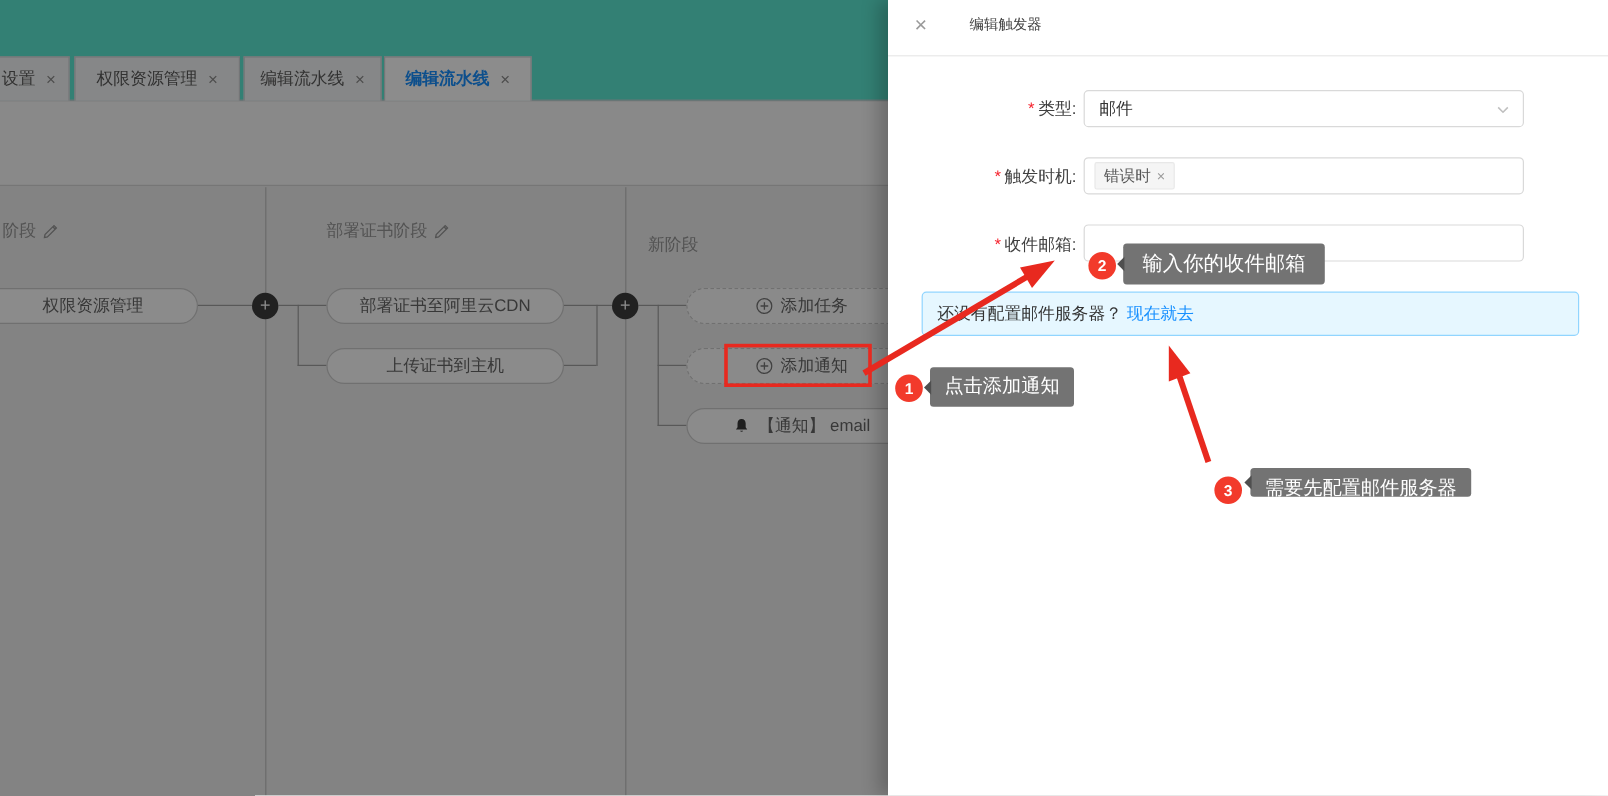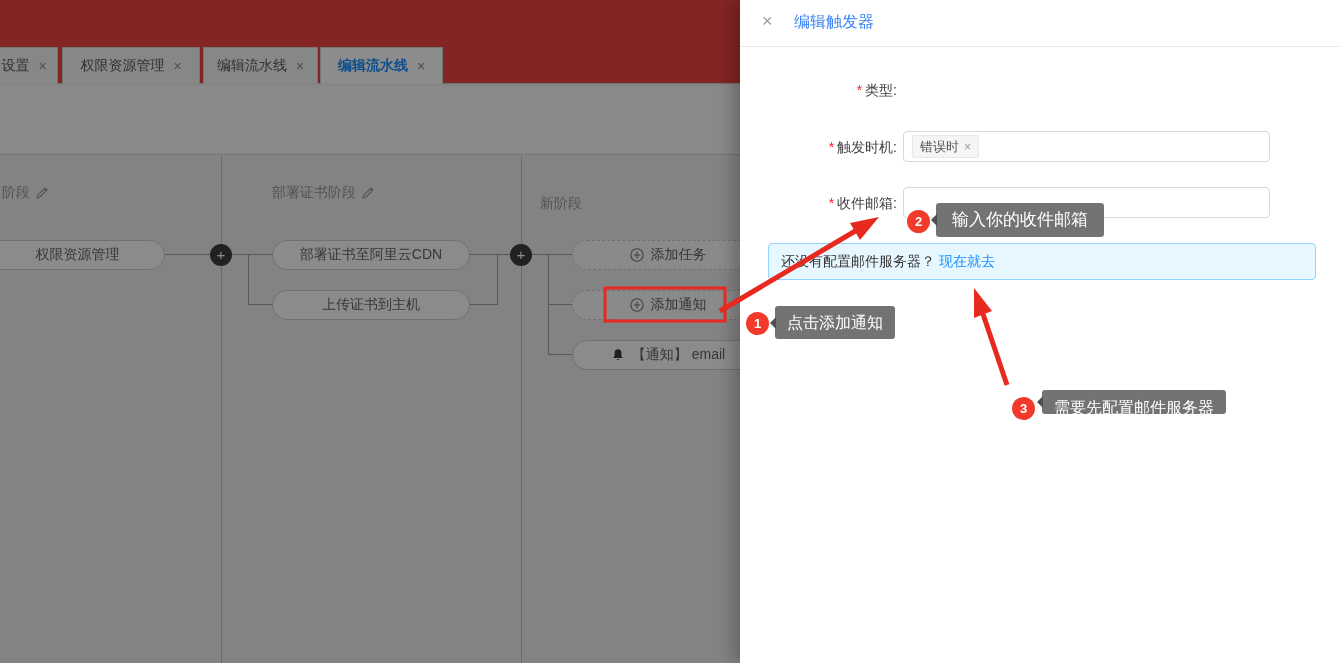--- a/index.html
+++ b/index.html
@@ -2,21 +2,21 @@
 <html><head>
 <meta charset="utf-8">
 <style>
   * { margin:0; padding:0; box-sizing:border-box; }
   html,body { width:1340px; height:663px; overflow:hidden;
     font-family:"Liberation Sans","DejaVu Sans",sans-serif; background:#fff; }
   #stage-root { position:relative; width:1340px; height:663px; }
 
   
   #app { position:absolute; left:0; top:0; width:740px; height:663px; overflow:hidden; background:#efefef; }
-  .tabstrip { position:absolute; left:0; top:0; width:740px; height:84px; background:#ef4444; border-bottom:1px solid #cfd3d7; }
+  .tabstrip { position:absolute; left:0; top:0; width:740px; height:84px; background:#5eead4; border-bottom:1px solid #cfd3d7; }
   .tab { position:absolute; top:47px; height:37px; display:flex; align-items:center; justify-content:center; gap:9px;
     background:#f5f6f7; border:1px solid #d2d5d9; border-bottom:none; font-size:14px; color:#595959; cursor:pointer; }
   .tab.active { background:#fff; }
   .tab.active .tab-label { color:#1890ff; font-weight:bold; }
   .tab-close { font-size:14px; color:#8c8c8c; line-height:1; }
   .toolbar { position:absolute; left:0; top:85px; width:740px; height:70px; background:#fafafa; border-bottom:1px solid #d8d8d8; }
   .canvas { position:absolute; left:0; top:156px; width:740px; height:507px; background:#efefef; }
   .col-divider { position:absolute; top:0; width:1px; height:507px; background:#c2c2c2; }
   .stage-title { position:absolute; top:28px; font-size:14px; color:#979797; display:flex; align-items:center; gap:6px; }
   .pill { position:absolute; height:30px; border-radius:15px; background:#fdfdfd; border:1px solid #cdcdcd;
@@ -28,21 +28,21 @@
   .icon-svg { display:block; }
 
   
   #mask { position:absolute; left:0; top:0; width:740px; height:663px; background:rgba(0,0,0,0.45); z-index:10; }
 
   
   #drawer { position:absolute; left:740px; top:0; width:600px; height:663px; background:#fff; z-index:20;
     box-shadow:-8px 0 14px rgba(0,0,0,0.22); }
   .drawer-header { position:relative; height:47px; border-bottom:1px solid #e8e8e8; }
   .drawer-close { position:absolute; left:22px; top:12px; font-size:18px; color:#9a9a9a; cursor:pointer; line-height:1; }
-  .drawer-title { position:absolute; left:54px; top:12px; font-size:16px; color:#3b82f6; }
+  .drawer-title { position:absolute; left:68px; top:12px; font-size:12px; color:#404040; }
   .form-label { position:absolute; left:0; width:157px; text-align:right; font-size:14px; color:#404040; }
   .req { color:#f5222d; margin-right:3px; }
   .fld-box { position:absolute; left:163px; width:367px; height:31px; border:1px solid #d9d9d9; border-radius:4px; background:#fff; }
   .select-value { position:absolute; left:12px; top:6px; font-size:14px; color:#333; }
   .chevron { position:absolute; right:11px; top:10px; }
   .tag { position:absolute; left:8px; top:3px; height:23px; padding:0 7px; background:#f5f5f5; border:1px solid #e8e8e8;
     border-radius:2px; display:flex; align-items:center; gap:5px; font-size:13px; color:#555; }
   .tag-close { font-size:12px; color:#9a9a9a; cursor:pointer; line-height:1; }
   .text-input { position:absolute; left:163px; width:367px; height:31px; border:1px solid #d9d9d9; border-radius:4px;
     padding:0 11px; font-size:14px; color:#333; outline:none; font-family:inherit; }
@@ -165,20 +165,26 @@
 
   <div id="mask"></div>
 
   <div id="drawer">
     <div class="drawer-header">
       <span class="drawer-close">×</span>
       <span class="drawer-title">编辑触发器</span>
     </div>
 
     <label class="form-label" style="top:82px;"><span class="req">*</span><span>类型:</span></label>
+    <div class="fld-box" style="top:75px;">
+      <span class="select-value">邮件</span>
+      <svg class="chevron" width="11" height="11" viewBox="0 0 11 11">
+          <path d="M1.5 3.5 L5.5 7.5 L9.5 3.5" fill="none" stroke="#bfbfbf" stroke-width="1.3"></path>
+        </svg>
+    </div>
 
     <label class="form-label" style="top:139px;padding-left:14px;"><span class="req">*</span><span>触发时机:</span></label>
     <div class="fld-box" style="top:131px;">
       <span class="tag">
         <span>错误时</span>
         <span class="tag-close">×</span>
       </span>
     </div>
 
     <label class="form-label" style="top:195px;"><span class="req">*</span><span>收件邮箱:</span></label>

